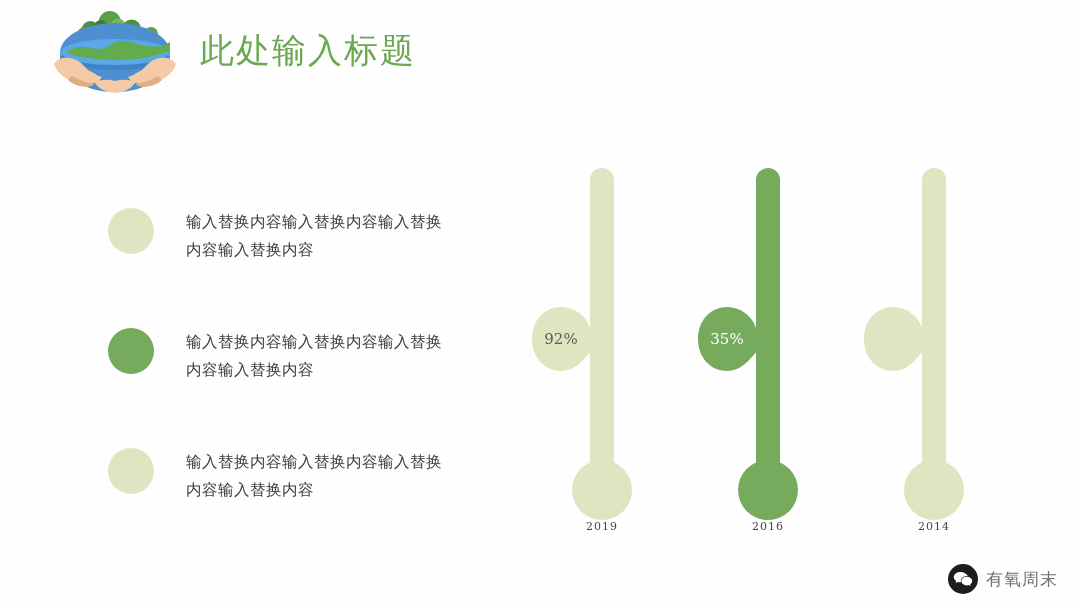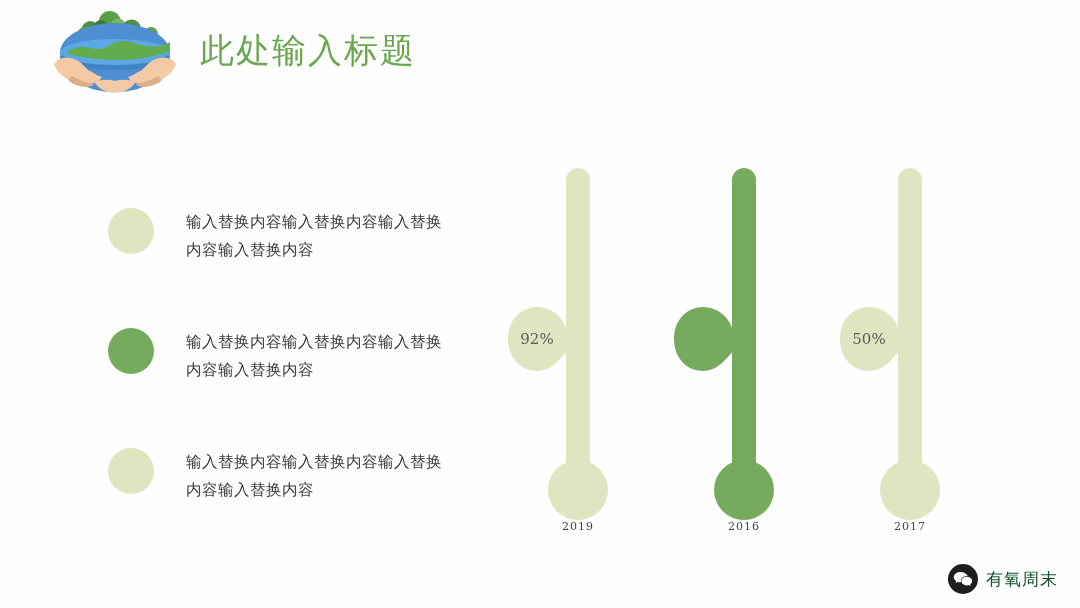--- a/index.html
+++ b/index.html
@@ -71,21 +71,21 @@
     font-family: "DejaVu Serif", serif;
     font-size: 15.5px;
     line-height: 28px;
     color: #3c3c3c;
     letter-spacing: 0.5px;
   }
 
   
   .chart {
     position: absolute;
-    left: 458px;
+    left: 482px;
     top: 140px;
     width: 580px;
     height: 420px;
   }
   .therm {
     position: absolute;
     top: 0;
     width: 120px;
     height: 420px;
   }
@@ -149,21 +149,21 @@
     height: 30px;
     border-radius: 50%;
     background: #1d1d1d;
     display: flex;
     align-items: center;
     justify-content: center;
   }
   .wm-text {
     font-family: "DejaVu Sans", sans-serif;
     font-size: 17px;
-    color: #14532d;
+    color: #737373;
     letter-spacing: 1px;
   }
 </style>
 </head>
 <body>
 
 <div class="slide">
 
   <div class="logo-box">
     <svg class="logo-svg" width="138" height="100" viewBox="0 0 138 100" xmlns="http://www.w3.org/2000/svg">
@@ -242,34 +242,34 @@
       <div class="year">2019</div>
     </div>
 
     <div class="therm" style="left:226px;">
       <div class="stem" style="height:330px; background:#76ab5e;"></div>
       <div class="bulb" style="top:320px; background:#76ab5e;"></div>
       <div class="callout" style="left:-12px; top:165px;">
         <svg width="74" height="68" viewBox="0 0 74 68" xmlns="http://www.w3.org/2000/svg">
           <path d="M62 34 C62 16 48 2 31 2 C14 2 2 16 2 34 C2 52 14 66 31 66 C40 66 48 61 54 54 L72 34 Z" fill="#76ab5e"></path>
         </svg>
+        <div class="callout-label" style="color:#ffffff;">35%</div>
       </div>
       <div class="year">2016</div>
     </div>
 
     <div class="therm" style="left:392px;">
       <div class="stem" style="height:330px; background:#dde6c0;"></div>
       <div class="bulb" style="top:320px; background:#dde6c0;"></div>
       <div class="callout" style="left:-12px; top:165px;">
         <svg width="74" height="68" viewBox="0 0 74 68" xmlns="http://www.w3.org/2000/svg">
           <path d="M62 34 C62 16 48 2 31 2 C14 2 2 16 2 34 C2 52 14 66 31 66 C40 66 48 61 54 54 L72 34 Z" fill="#dde6c0"></path>
         </svg>
-        <div class="callout-label">50%</div>
       </div>
-      <div class="year">2017</div>
+      <div class="year">2014</div>
     </div>
 
   </div>
 
   <div class="watermark">
     <div class="wm-badge">
       <svg width="20" height="17" viewBox="0 0 20 17" xmlns="http://www.w3.org/2000/svg">
         <path d="M7.4 1C3.7 1 0.8 3.3 0.8 6.1c0 1.6 0.9 3 2.4 4L2.6 12l2.2-1.1c0.8 0.2 1.7 0.4 2.6 0.4 0.2 0 0.4 0 0.6 0 -0.1-0.4-0.2-0.8-0.2-1.2 0-2.8 2.8-5 6.3-5 0.2 0 0.4 0 0.6 0C14 3 11 1 7.4 1z" fill="#ffffff"></path>
         <path d="M19.2 10.1c0-2.4-2.4-4.3-5.4-4.3 -3 0-5.4 1.9-5.4 4.3 0 2.4 2.4 4.3 5.4 4.3 0.7 0 1.3-0.1 1.9-0.3l1.9 0.9 -0.5-1.5C18.4 12.7 19.2 11.5 19.2 10.1z" fill="#ffffff"></path>
       </svg>

